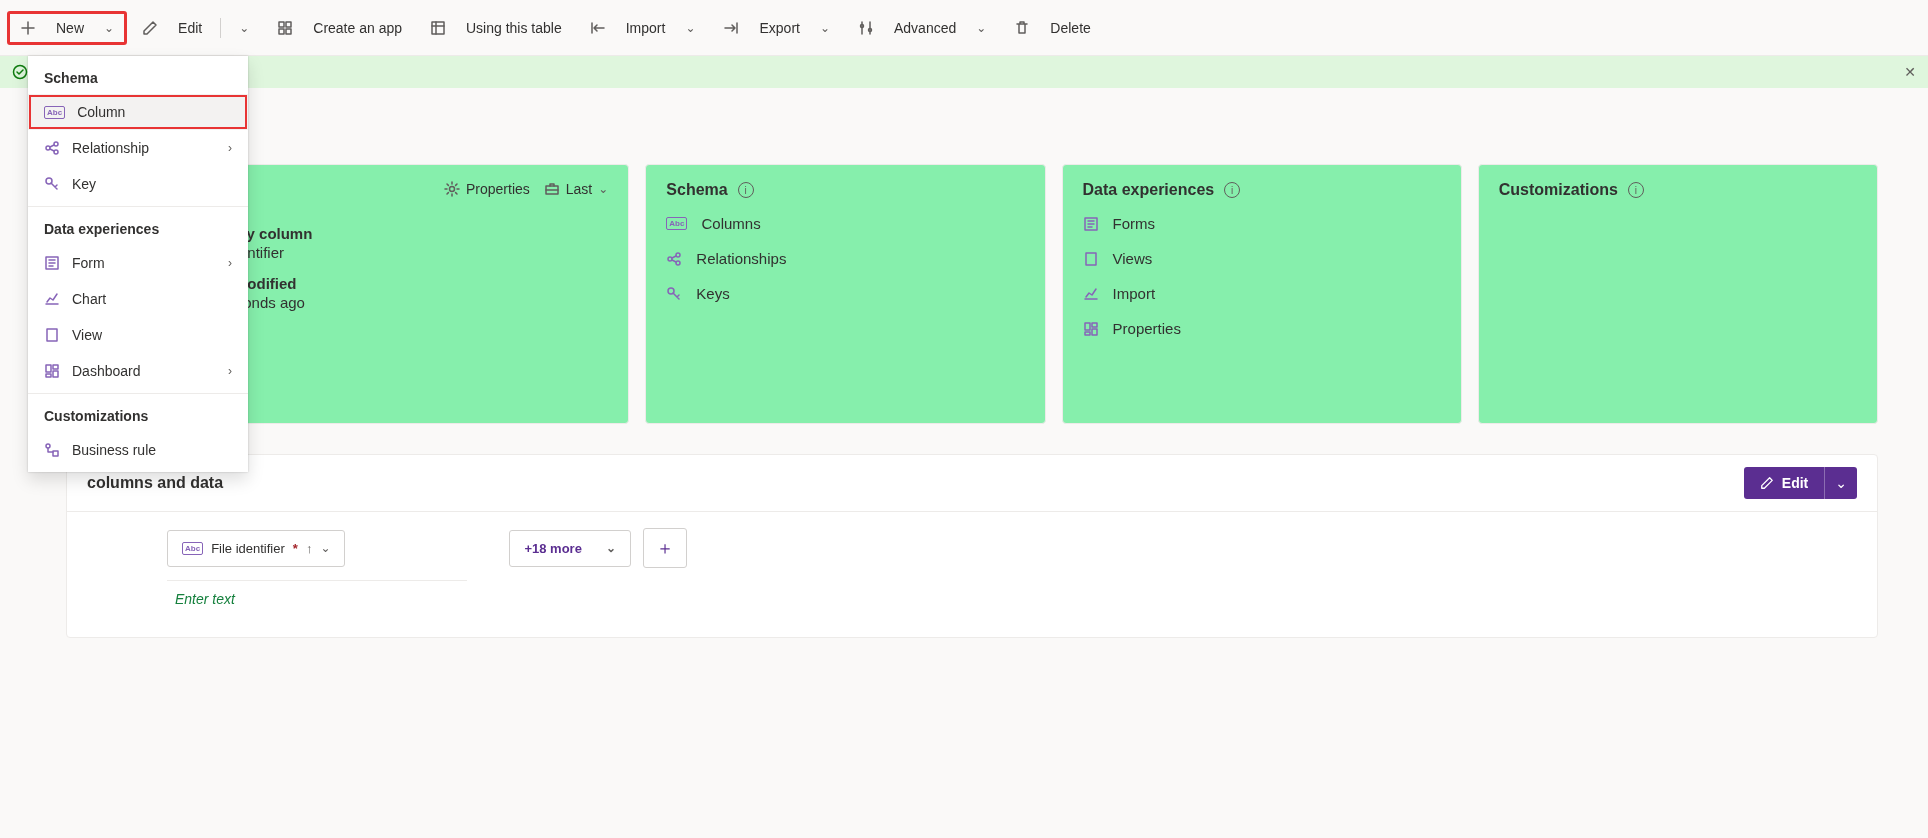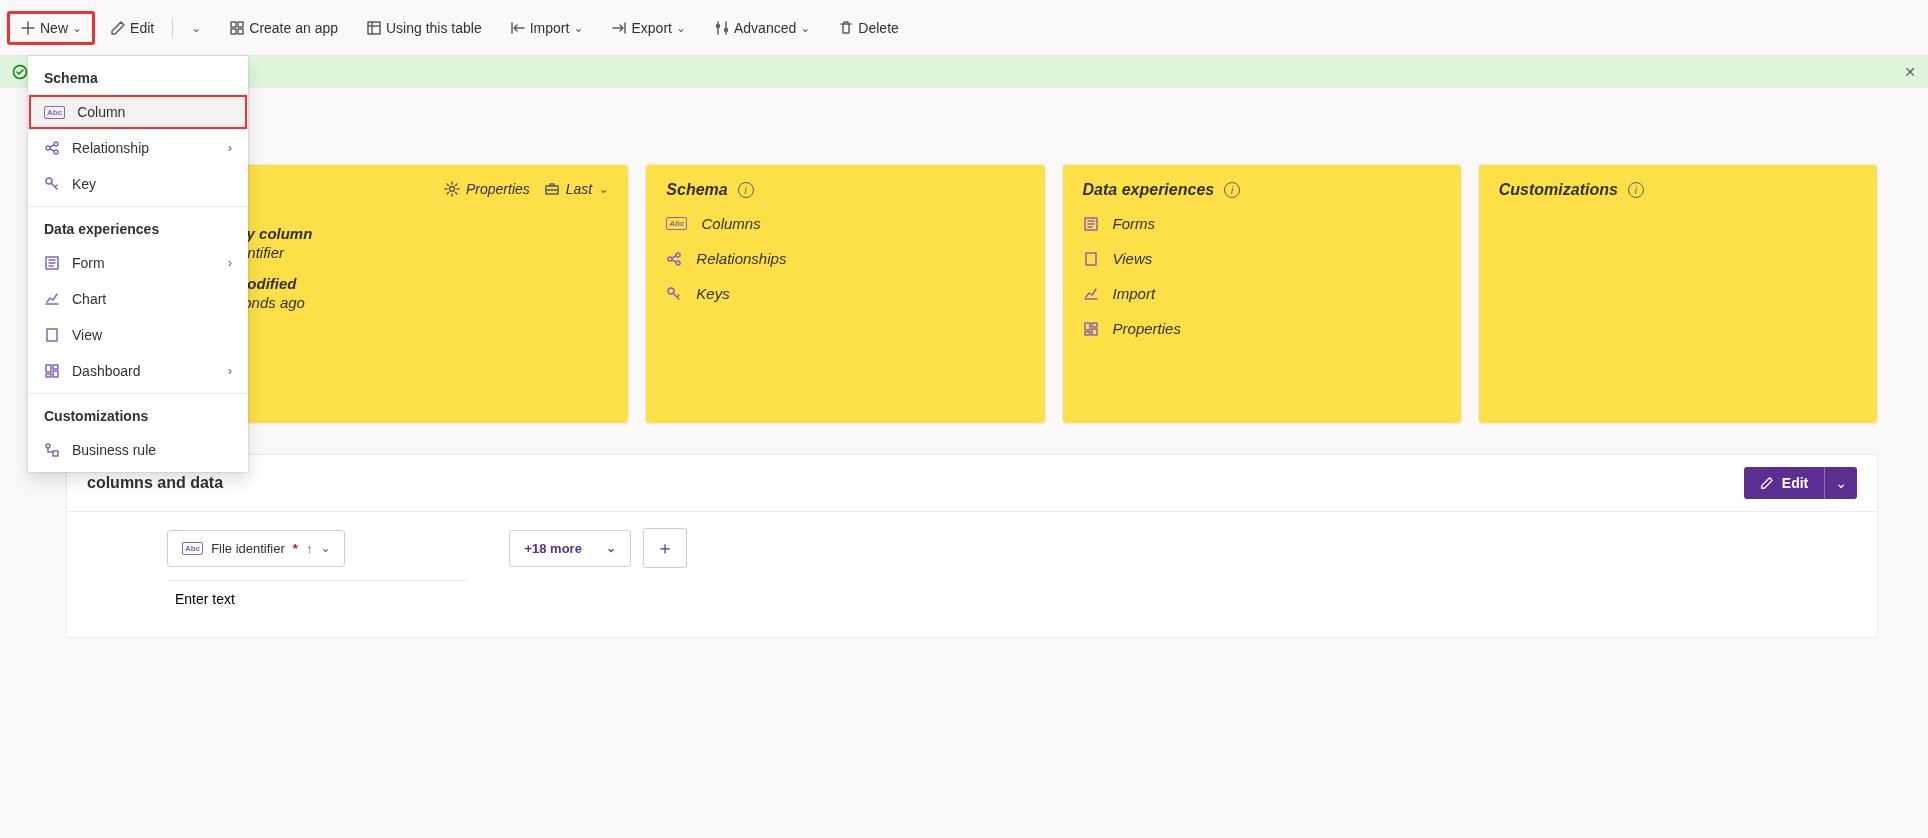--- a/index.html
+++ b/index.html
@@ -1,20 +1,20 @@
 <!DOCTYPE html>
 <html><head>
 <meta charset="utf-8">
 <style>
   * { box-sizing: border-box; margin: 0; padding: 0; font-family: "Segoe UI", -apple-system, sans-serif; }
   body { background: #faf9f8; color: #323130; font-size: 14px; }
   
   
   .command-bar { display: flex; align-items: center; height: 56px; background: #faf9f8; border-bottom: 1px solid #edebe9; padding: 0 8px; gap: 4px; }
-  .cmd-item { display: inline-flex; align-items: center; gap: 4px; padding: 8px 12px; cursor: pointer; color: #323130; border-radius: 2px; }
+  .cmd-item { display: inline-flex; align-items: center; gap: 20px; padding: 8px 12px; cursor: pointer; color: #323130; border-radius: 2px; }
   .cmd-item .icon { color: #605e5c; }
   .cmd-sep { width: 1px; height: 20px; background: #d2d0ce; margin: 0 2px; }
   .chevron { color: #605e5c; font-size: 12px; }
   
   .highlight-new { outline: 3px solid #e83434; outline-offset: -2px; }
   .highlight-col { outline: 2px solid #e83434; outline-offset: -3px; }
   
   
   .success-bar { display: flex; align-items: center; background: #dff6dd; height: 32px; padding: 0 12px; }
   .success-bar .close-x { margin-left: auto; cursor: pointer; color: #605e5c; }
@@ -26,21 +26,21 @@
   .dd-item .icon { color: #8764b8; }
   .dd-item.column-hl { background: #f3f2f1; }
   .dd-item .arrow-r { margin-left: auto; color: #605e5c; font-size: 12px; }
   .dd-divider { height: 1px; background: #edebe9; margin: 4px 0; }
   
   
   .page { padding: 0 50px 40px 50px; }
   .page-title { font-size: 28px; font-weight: 600; margin: 24px 0 20px; }
   
   .cards-row { display: flex; gap: 16px; align-items: stretch; }
-  .card { background: #fde047; border: 1px solid #edebe9; border-radius: 4px; flex: 1; padding: 16px 20px 24px; min-height: 260px; font-style: italic; }
+  .card { background: #86efac; border: 1px solid #edebe9; border-radius: 4px; flex: 1; padding: 16px 20px 24px; min-height: 260px; }
   .card.first { flex: 1.5; }
   .card-header { display: flex; align-items: center; gap: 10px; margin-bottom: 16px; }
   .card-title { font-weight: 600; font-size: 16px; }
   .info-ic { width: 16px; height: 16px; border: 1px solid #605e5c; border-radius: 50%; display: inline-flex; align-items: center; justify-content: center; font-size: 10px; color: #605e5c; }
   .card-header .tools-right { margin-left: auto; display: flex; gap: 14px; }
   .header-link { display: inline-flex; align-items: center; gap: 6px; color: #323130; cursor: pointer; }
   .header-link .icon { color: #605e5c; }
   
   .prop-block { margin: 28px 0 0 128px; }
   .prop-label { font-weight: 600; margin-bottom: 2px; font-size: 15px; }
@@ -59,21 +59,21 @@
   .edit-btn .split { display: inline-flex; align-items: center; padding: 8px 10px; border-left: 1px solid rgba(255,255,255,.3); }
   
   .data-grid { padding: 16px 60px 20px 100px; }
   .col-headers { display: flex; gap: 12px; align-items: center; margin-bottom: 12px; }
   .col-chip { display: inline-flex; align-items: center; gap: 8px; padding: 10px 14px; border: 1px solid #d2d0ce; border-radius: 3px; background: #fff; cursor: pointer; font-size: 13px; }
   .col-chip .req { color: #a4262c; font-weight: bold; }
   .more-chip { display: inline-flex; align-items: center; gap: 24px; padding: 10px 14px; border: 1px solid #d2d0ce; border-radius: 3px; background: #fff; cursor: pointer; color: #5b2e91; font-weight: 600; font-size: 13px; }
   .add-chip { display: inline-flex; align-items: center; justify-content: center; width: 44px; height: 40px; border: 1px solid #d2d0ce; border-radius: 3px; background: #fff; cursor: pointer; color: #5b2e91; font-size: 18px; }
   .data-row { margin-top: 6px; }
   .data-cell { width: 300px; padding: 10px 8px; border-top: 1px solid #edebe9; }
-  .placeholder { color: #000000; }
+  .placeholder { color: #15803d; font-style: italic; }
   
   
   svg { display: block; }
   .icon svg { stroke: currentColor; fill: none; stroke-width: 1.5; stroke-linecap: round; stroke-linejoin: round; }
 </style>
 </head>
 <body>
 
 <div class="command-bar">
   <div class="cmd-item highlight-new">

